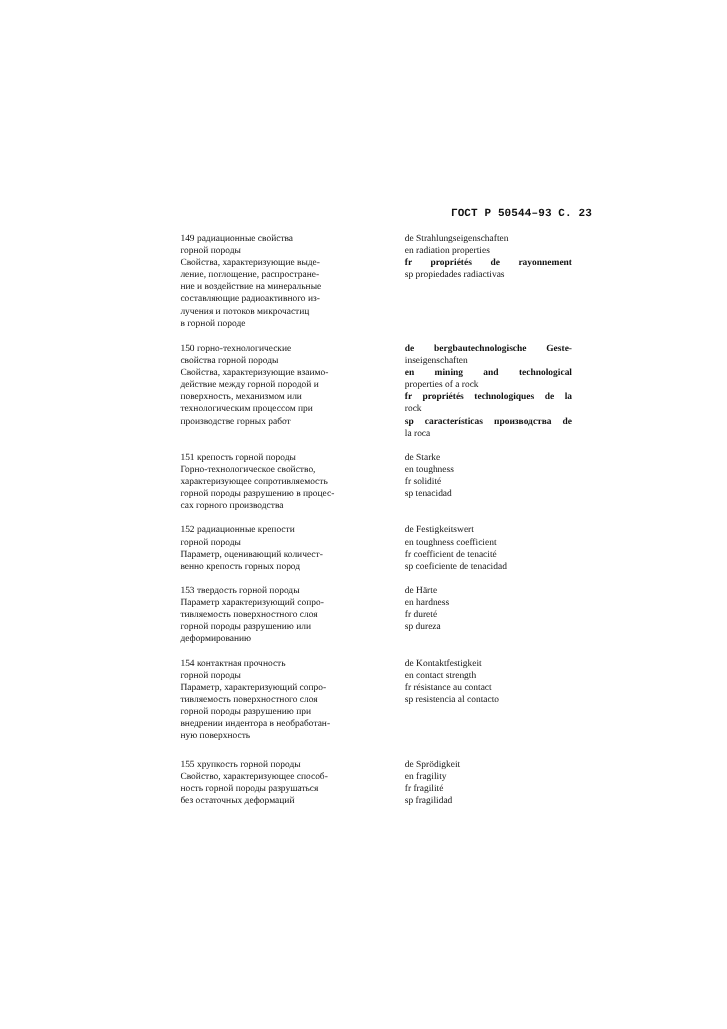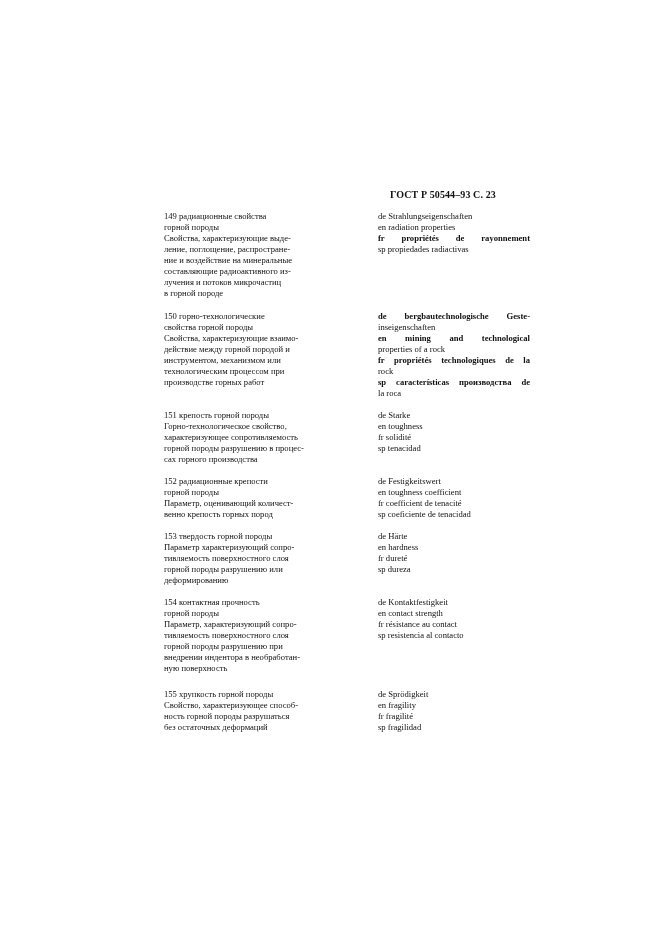--- a/index.html
+++ b/index.html
@@ -1,22 +1,22 @@
 <!DOCTYPE html>
 <html><head>
   <meta charset="utf-8">
   <style>
     html, body { margin: 0; padding: 0; background: #ffffff; }
     body { width: 661px; height: 935px; position: relative; overflow: hidden;
            font-family: "Liberation Serif", "DejaVu Serif", serif; color: #111; }
-    .header { position: absolute; left: 390px; top: 189px; width: 134px; text-align: left;
-              font-size: 10px; font-weight: bold; letter-spacing: 0.1px; }
+    .header { position: absolute; left: 407px; top: 189px; width: 134px; text-align: center;
+              font-size: 10px; font-weight: bold; letter-spacing: 0.1px; font-family: Liberation Mono, monospace; }
     .entry { position: absolute; left: 0; width: 661px; }
     .left { position: absolute; left: 164px; width: 190px; font-size: 8.6px; line-height: 11px; }
-    .right { position: absolute; left: 378px; width: 152px; font-size: 8.6px; line-height: 11px; }
+    .right { position: absolute; left: 368px; width: 152px; font-size: 8.6px; line-height: 11px; }
     .term { font-weight: normal; }
     .num { font-weight: normal; }
     .line { display: block; white-space: nowrap; }
     .just { display: block; text-align: justify; text-align-last: justify; white-space: normal; font-weight: bold; }
   </style>
 </head>
 <body>
 
 <div class="header">ГОСТ Р 50544–93 С. 23</div>
 
@@ -38,21 +38,21 @@
         <span class="just">fr propriétés de rayonnement</span>
         <span class="line">sp propiedades radiactivas</span>
       </div>
     </div>
     <div class="entry" style="top: 311px;">
       <div class="left">
         <span class="line"><span class="num">150</span> <span class="term">горно-технологические</span></span>
         <span class="line"><span class="term">свойства горной породы</span></span>
         <span class="line">Свойства, характеризующие взаимо-</span>
         <span class="line">действие между горной породой и</span>
-        <span class="line">инструментом, механизмом или</span>
+        <span class="line">поверхность, механизмом или</span>
         <span class="line">технологическим процессом при</span>
         <span class="line">производстве горных работ</span>
       </div>
       <div class="right">
         <span class="just">de bergbautechnologische Geste-</span>
         <span class="line">inseigenschaften</span>
         <span class="just">en mining and technological</span>
         <span class="line">properties of a rock</span>
         <span class="just">fr propriétés technologiques de la</span>
         <span class="line">rock</span>

